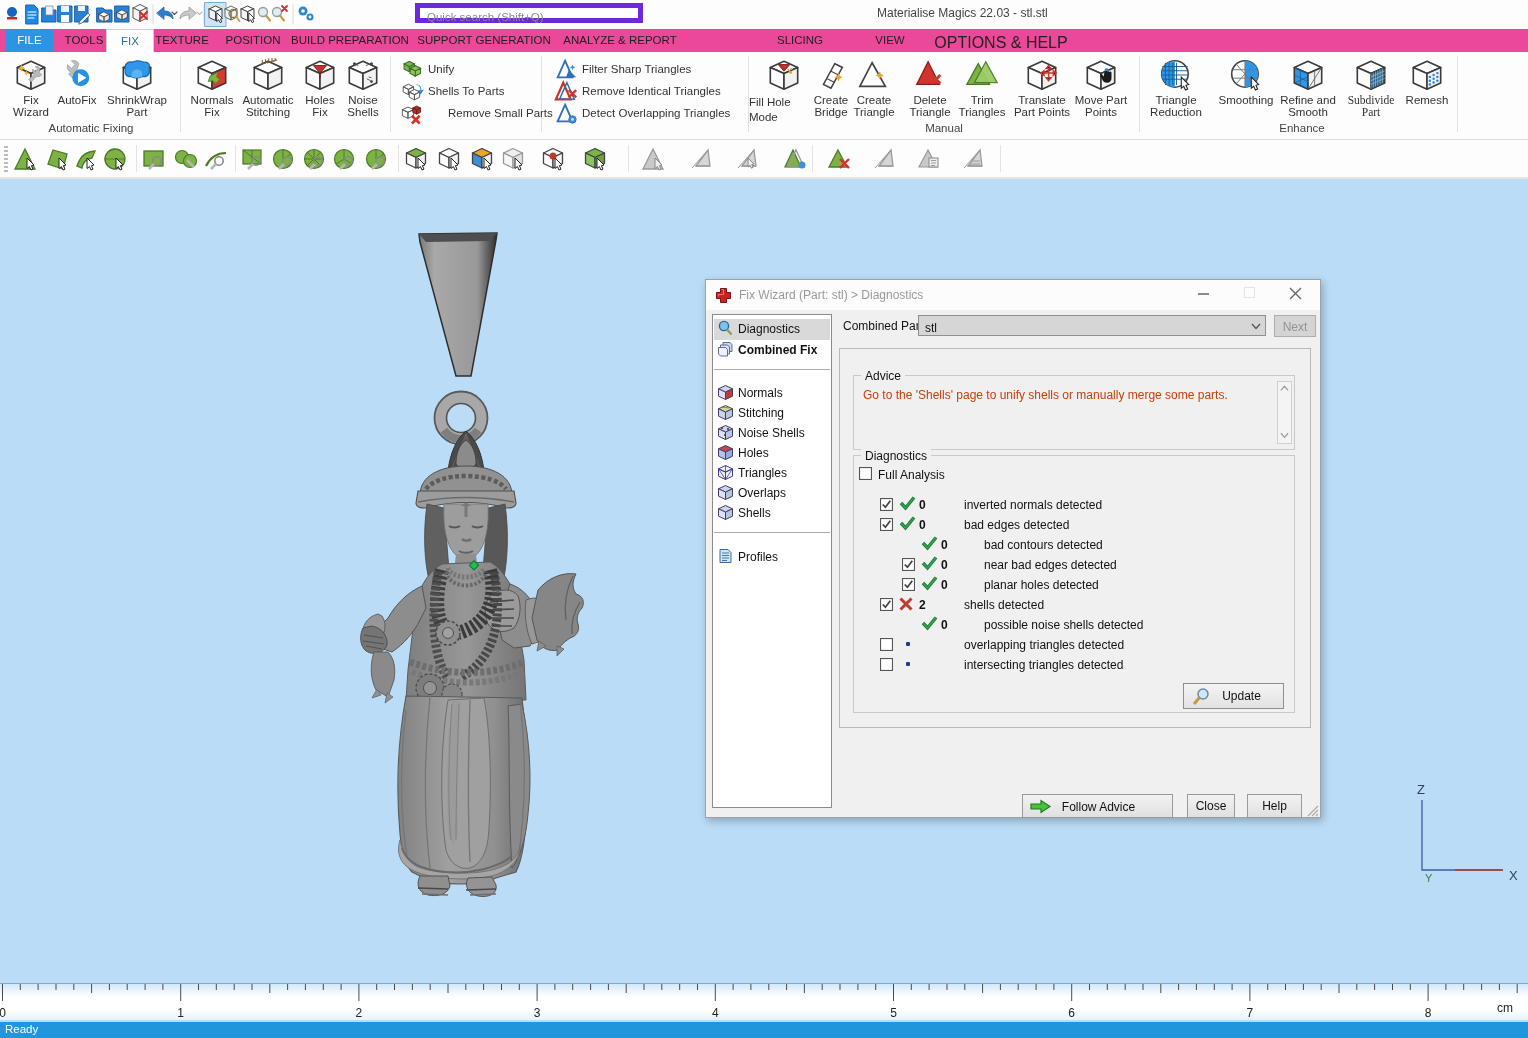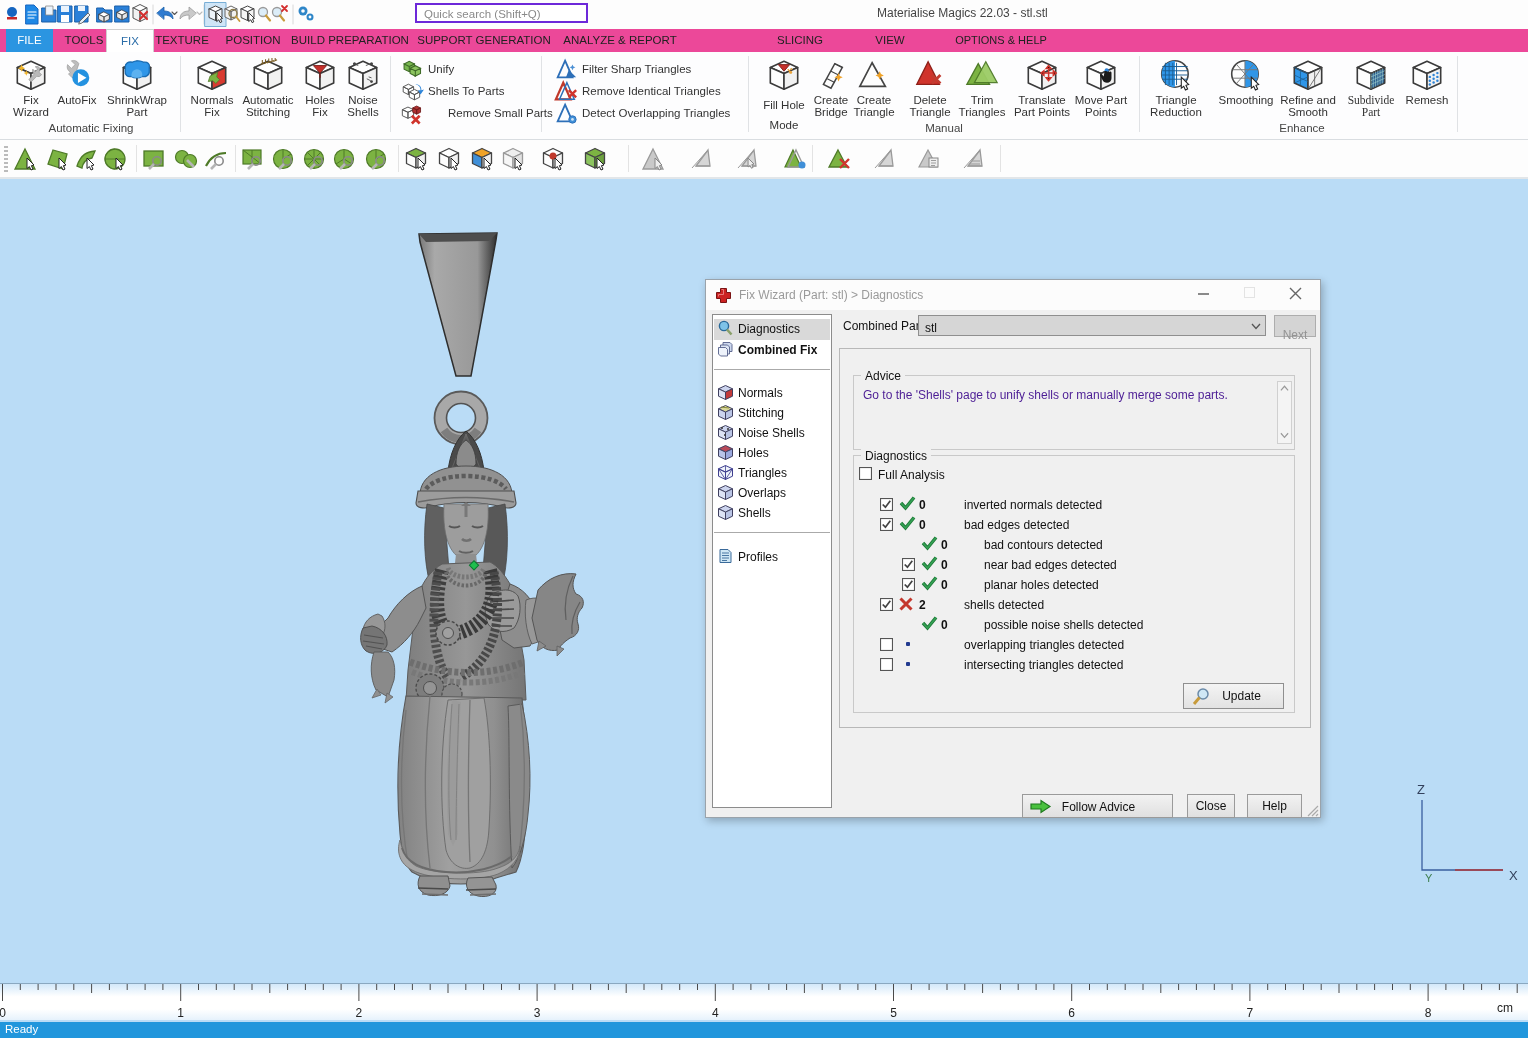--- a/index.html
+++ b/index.html
@@ -72,35 +72,35 @@
         <line x1="280" y1="15.5" x2="284" y2="20.5" stroke="#c79b3b" stroke-width="2.2"></line>
         <path d="M282 6 l5 5 m0 -5 l-5 5" stroke="#d32f2f" stroke-width="1.8"></path>
 <line x1="293" y1="5" x2="293" y2="24" stroke="#d8d8d8"></line>
 
 <circle cx="303" cy="11" r="4.5" fill="#2e86c8"></circle>
         <circle cx="303" cy="11" r="1.8" fill="#fdfdfd"></circle>
 <circle cx="310" cy="17" r="3.5" fill="#2e86c8"></circle>
         <circle cx="310" cy="17" r="1.4" fill="#fdfdfd"></circle>
 </g>
 </svg>
-<div class="abs" style="left:415px;top:3px;width:173px;height:20px;border:2px solid #6d28d9;background:#fff;font-size:11.5px;color:#8a8a8a;padding:3px 0 0 7px;">Quick search (Shift+Q)</div>
+<div class="abs" style="left:415px;top:3px;width:228px;height:20px;border:5px solid #6d28d9;background:#fff;font-size:11.5px;color:#8a8a8a;padding:3px 0 0 7px;">Quick search (Shift+Q)</div>
 </div>
 
 <div class="abs" style="left:0;top:29px;width:1528px;height:23px;background:#ec4899;">
 <div class="abs" style="left:6px;top:0;width:47px;height:23px;background:#2b95e1;color:#fff;font-size:11.5px;text-align:center;padding-top:5px;">FILE</div>
 <div class="abs" style="left:14px;top:0;width:140px;height:23px;color:#222;font-size:11.5px;text-align:center;padding-top:5px;">TOOLS</div>
 <div class="abs" style="left:106px;top:0;width:48px;height:23px;background:#fff;border:1px solid #d0d0d0;border-bottom:none;color:#2b6da8;font-size:11.5px;text-align:center;padding-top:5px;">FIX</div>
 <div class="abs" style="left:112px;top:0;width:140px;height:23px;color:#222;font-size:11.5px;text-align:center;padding-top:5px;">TEXTURE</div>
 <div class="abs" style="left:183px;top:0;width:140px;height:23px;color:#222;font-size:11.5px;text-align:center;padding-top:5px;">POSITION</div>
 <div class="abs" style="left:280px;top:0;width:140px;height:23px;color:#222;font-size:11.5px;text-align:center;padding-top:5px;">BUILD PREPARATION</div>
 <div class="abs" style="left:414px;top:0;width:140px;height:23px;color:#222;font-size:11.5px;text-align:center;padding-top:5px;">SUPPORT GENERATION</div>
 <div class="abs" style="left:550px;top:0;width:140px;height:23px;color:#222;font-size:11.5px;text-align:center;padding-top:5px;">ANALYZE &amp; REPORT</div>
 <div class="abs" style="left:730px;top:0;width:140px;height:23px;color:#222;font-size:11.5px;text-align:center;padding-top:5px;">SLICING</div>
 <div class="abs" style="left:820px;top:0;width:140px;height:23px;color:#222;font-size:11.5px;text-align:center;padding-top:5px;">VIEW</div>
-<div class="abs" style="left:931px;top:0;width:140px;height:23px;color:#222;font-size:11px;text-align:center;padding-top:5px;">OPTIONS &amp; HELP</div>
+<div class="abs" style="left:931px;top:0;width:140px;height:23px;color:#222;font-size:16px;text-align:center;padding-top:5px;">OPTIONS &amp; HELP</div>
 </div>
 <div class="abs" style="left:0;top:52px;width:1528px;height:88px;background:#fdfdfe;border-bottom:1px solid #d9dde1;">
 <div class="abs" style="left:180px;top:4px;width:1px;height:76px;background:#e0e2e5;"></div>
 <div class="abs" style="left:390px;top:4px;width:1px;height:76px;background:#e0e2e5;"></div>
 <div class="abs" style="left:541px;top:4px;width:1px;height:76px;background:#e0e2e5;"></div>
 <div class="abs" style="left:748px;top:4px;width:1px;height:76px;background:#e0e2e5;"></div>
 <div class="abs" style="left:1139px;top:4px;width:1px;height:76px;background:#e0e2e5;"></div>
 <div class="abs" style="left:1457px;top:4px;width:1px;height:76px;background:#e0e2e5;"></div>
 <div class="abs" style="left:1px;top:70px;width:180px;text-align:center;font-size:11.5px;color:#444;">Automatic Fixing</div>
 <div class="abs" style="left:375px;top:70px;width:180px;text-align:center;font-size:11.5px;color:#444;margin-top:48px;">Semi-automatic fixing</div>
@@ -203,21 +203,21 @@
 <div class="abs" style="left:582px;top:85px;font-size:11.5px;color:#333;">Remove Identical Triangles</div>
 <div class="abs" style="left:582px;top:107px;font-size:11.5px;color:#333;">Detect Overlapping Triangles</div>
 <svg class="abs" style="left:767px;top:58px" width="34" height="34" viewBox="0 0 36 36">
     <path d="M18 3.5 L32.5 10 L18 16.5 L3.5 10 Z" fill="#fff" stroke="#3b3b3b" stroke-width="1.7" stroke-linejoin="round"></path>
     <path d="M3.5 10 L18 16.5 L18 33 L3.5 26.5 Z" fill="#fdfdfd" stroke="#3b3b3b" stroke-width="1.7" stroke-linejoin="round"></path>
     <path d="M32.5 10 L18 16.5 L18 33 L32.5 26.5 Z" fill="#f1f1f1" stroke="#3b3b3b" stroke-width="1.7" stroke-linejoin="round"></path>
     <path d="M12 7 L24 7 L18 14 Z" fill="#c62f2a" stroke="#7a1f1c"></path>
     <path d="M22 12 l4 4 m-1 -5 l1.5 1.5" stroke="#e8a23a" stroke-width="1.6"></path>
     <circle cx="25" cy="15" r="1.6" fill="#e8a23a"></circle>
   </svg>
-<div class="abs" style="left:749px;top:95px;width:70px;text-align:center;font-size:11.5px;color:#333;line-height:20px;">Fill Hole<br>Mode</div>
+<div class="abs" style="left:749px;top:95px;width:70px;font-size:11.5px;color:#333;line-height:15px;">Fill Hole<br>Mode</div>
 <svg class="abs" style="left:814px;top:58px" width="34" height="34" viewBox="0 0 36 36">
     <path d="M10 28 L22 6 L30 10 L18 32 Z" fill="#fdfdfd" stroke="#444" stroke-width="1.6"></path>
     <path d="M22 6 L30 10 M18 14 l8 4 M14 22 l8 4" stroke="#444" stroke-width="1.2"></path>
     <path d="M26 16 l1.4 3 3 1.4 -3 1.4 -1.4 3 -1.4 -3 -3 -1.4 3 -1.4z" fill="#f0a328"></path>
   </svg>
 <div class="abs" style="left:796px;top:95px;width:70px;text-align:center;font-size:11.5px;color:#333;line-height:11.5px;">Create<br>Bridge</div>
 <svg class="abs" style="left:857px;top:58px" width="34" height="34" viewBox="0 0 36 36">
     <path d="M16 5 L30 30 L3 30 Z" fill="#fdfdfd" stroke="#444" stroke-width="1.8"></path>
     <path d="M24 14 l1.4 3 3 1.4 -3 1.4 -1.4 3 -1.4 -3 -3 -1.4 3 -1.4z" fill="#f0a328"></path>
   </svg>
@@ -647,27 +647,27 @@
 <div class="abs" style="left:8px;top:89px;width:116px;height:1px;background:#aaa;"></div>
 <div class="abs" style="left:8px;top:252px;width:116px;height:1px;background:#aaa;"></div>
 
 <div class="abs" style="left:137px;top:39px;font-size:12px;color:#111;">Combined Part:</div>
 <div class="abs" style="left:212px;top:35px;width:348px;height:21px;background:#d6d6d6;border:1px solid #8f8f8f;">
   <div class="abs" style="left:6px;top:5px;font-size:12px;color:#111;">stl</div>
   <svg class="abs" style="left:332px;top:7px" width="10" height="7" viewBox="0 0 10 7">
           <path d="M1 1 L5 5.5 L9 1" fill="none" stroke="#555" stroke-width="1.3"></path>
         </svg>
 </div>
-<div class="abs" style="left:568px;top:35px;width:42px;height:22px;background:#d4d4d4;border:1px solid #adadad;font-size:12px;color:#939393;text-align:center;padding-top:12px;">Next</div>
+<div class="abs" style="left:568px;top:35px;width:42px;height:22px;background:#d4d4d4;border:1px solid #adadad;font-size:12px;color:#939393;text-align:center;padding-top:4px;">Next</div>
 
 <div class="abs" style="left:133px;top:68px;width:472px;height:380px;border:1px solid #b8b8b8;background:#f0f0f0;"></div>
 
 <div class="abs" style="left:147px;top:95px;width:442px;height:75px;border:1px solid #c9c9c9;"></div>
 <div class="abs" style="left:155px;top:89px;background:#f0f0f0;padding:0 4px;font-size:12px;color:#111;">Advice</div>
-<div class="abs" style="left:157px;top:108px;font-size:12px;color:#4c1d95;">Go to the 'Shells' page to unify shells or manually merge some parts.</div>
+<div class="abs" style="left:157px;top:108px;font-size:12px;color:#c2410c;">Go to the 'Shells' page to unify shells or manually merge some parts.</div>
 <div class="abs" style="left:571px;top:101px;width:15px;height:63px;background:#f4f4f4;border:1px solid #d0d0d0;">
  <svg class="abs" style="left:2px;top:3px" width="9" height="7" viewBox="0 0 10 7">
           <path d="M1 5.5 L5 1 L9 5.5" fill="none" stroke="#999" stroke-width="1.3"></path>
         </svg>
  <svg class="abs" style="left:2px;top:50px" width="9" height="7" viewBox="0 0 10 7">
           <path d="M1 1 L5 5.5 L9 1" fill="none" stroke="#999" stroke-width="1.3"></path>
         </svg>
 </div>
 
 <div class="abs" style="left:147px;top:175px;width:442px;height:258px;border:1px solid #c9c9c9;"></div>

